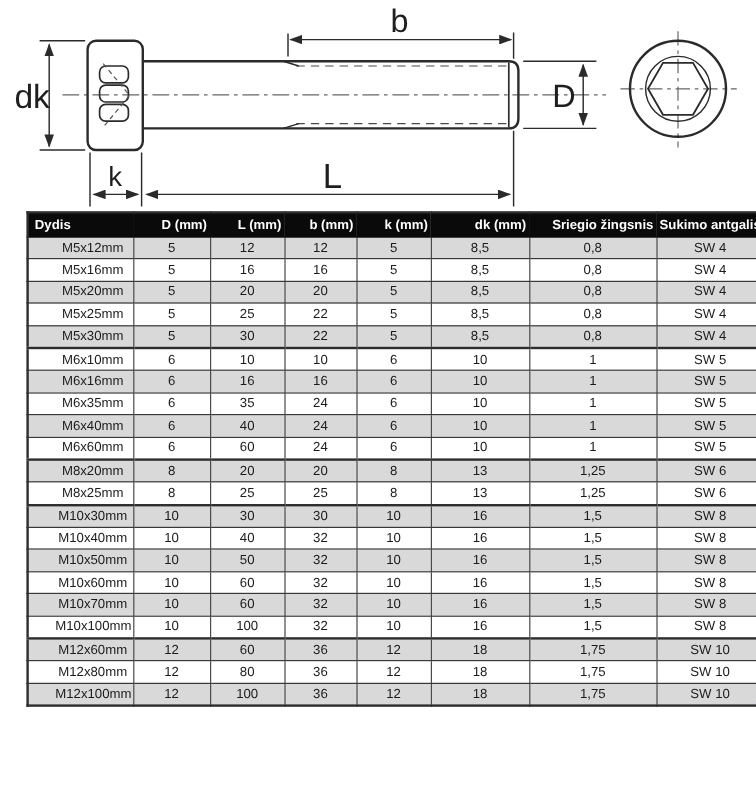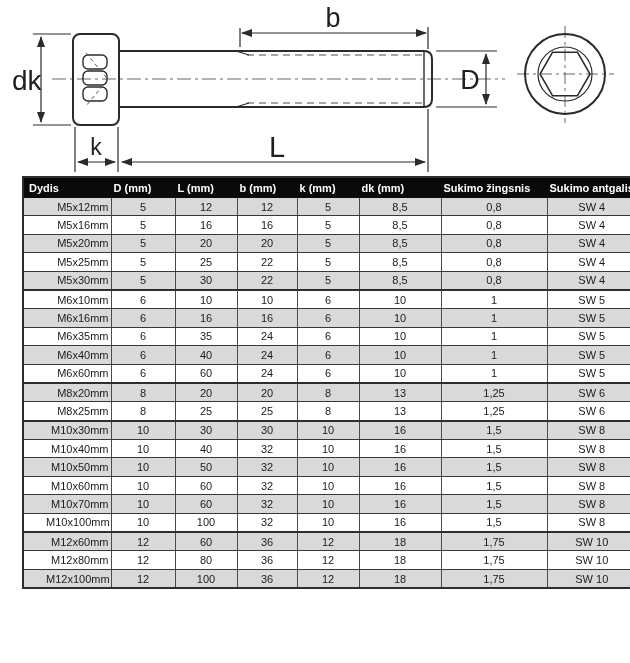--- a/index.html
+++ b/index.html
@@ -6,27 +6,27 @@
   .page{position:relative;width:630px;height:663px;background:#fff;overflow:hidden;
         font-family:"Liberation Sans",sans-serif;}
   .drawing{display:block;}
   .drawlabel{font-family:"Liberation Sans",sans-serif;fill:#1e1e1e;}
 
   .tablewrap{position:absolute;left:22px;top:176px;width:618px;}
   table.spec{border-collapse:collapse;table-layout:fixed;width:616px;
              font-size:11px;color:#1b1b1b;}
   table.spec{border:2px solid #2e2e2e;}
   table.spec th{background:#0a0a0a;color:#ffffff;font-weight:bold;height:19px;
-                padding:0 2px;text-align:left;border:1px solid #0a0a0a;
+                padding:0 2px;text-align:right;border:1px solid #0a0a0a;
                 font-size:11px;white-space:nowrap;}
   table.spec th.first{text-align:left;padding-left:5px;}
   table.spec td{height:17.4px;padding:0 2px;text-align:center;
                 border:1px solid #4a4a4a;border-top:1px solid #383838;
                 border-bottom:1px solid #383838;white-space:nowrap;}
-  table.spec td.first{text-align:right;padding-left:22px;}
+  table.spec td.first{text-align:center;padding-left:22px;}
   table.spec tbody tr:nth-child(odd) td{background:#d9d9d9;}
   table.spec tbody tr:nth-child(even) td{background:#ffffff;}
   table.spec tbody tr.group-start td{border-top-width:2px;border-top-color:#2e2e2e;}
   .corner-marker{position:absolute;right:3px;bottom:3px;width:8px;height:8px;
                  clip-path:polygon(100% 0,100% 100%,0 100%);}
 </style>
 </head>
 <body>
 
 <div class="page">
@@ -119,21 +119,21 @@
           <col style="width:90px">
       </colgroup>
       <thead>
         <tr>
             <th class="first">Dydis</th>
             <th>D (mm)</th>
             <th>L (mm)</th>
             <th>b (mm)</th>
             <th>k (mm)</th>
             <th>dk (mm)</th>
-            <th>Sukimo žingsnis</th>
+            <th>Sriegio žingsnis</th>
             <th>Sukimo antgalis</th>
           </tr>
       </thead>
       <tbody>
           <tr>
             <td class="first">M5x12mm</td>
             <td>5</td>
             <td>12</td>
             <td>12</td>
             <td>5</td>

